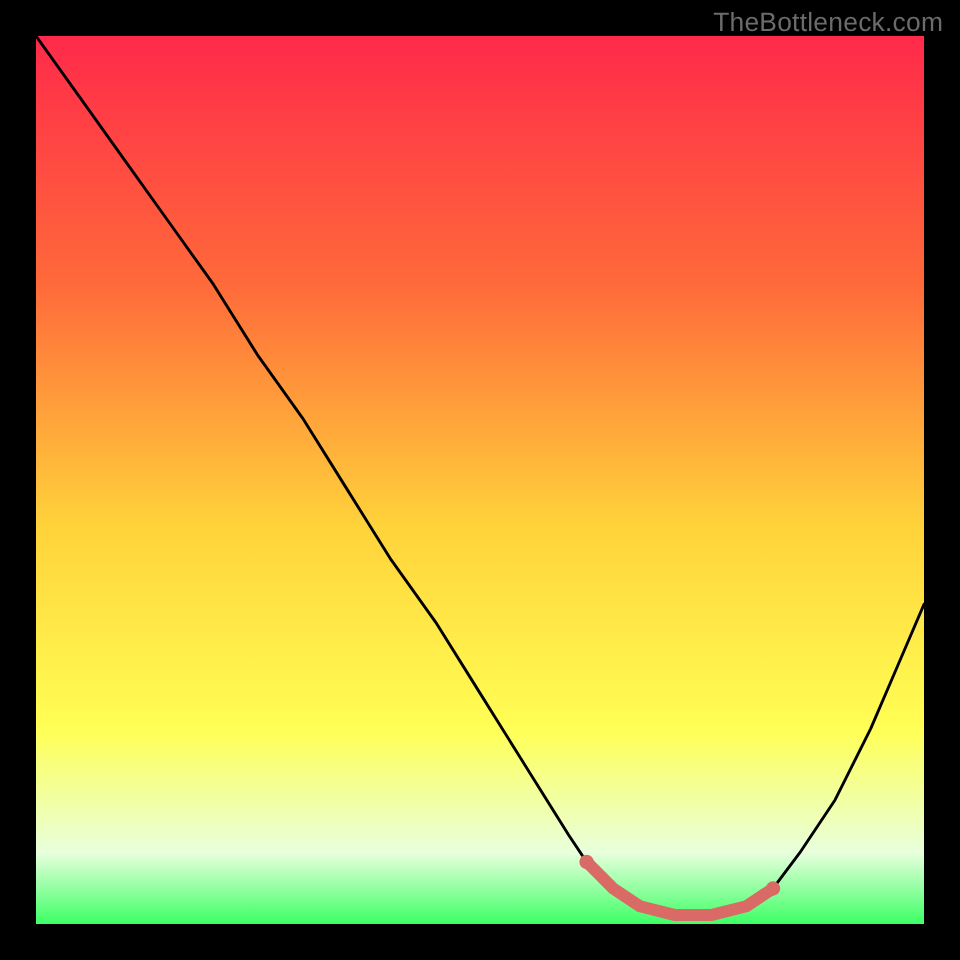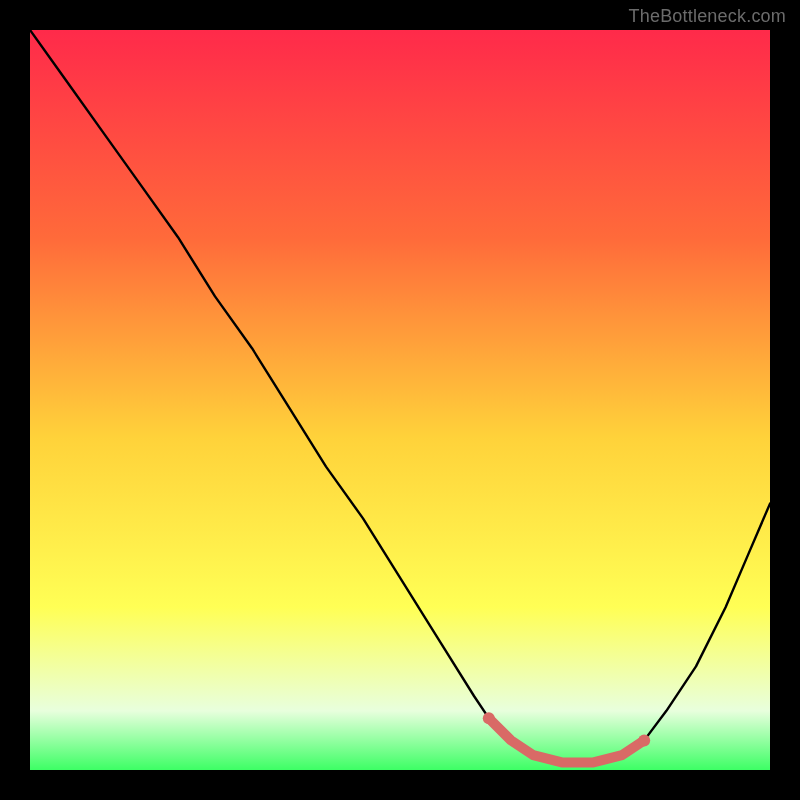--- a/index.html
+++ b/index.html
@@ -24,21 +24,21 @@
     left: 0;
     top: 0;
     width: 740px;
     height: 740px;
   }
   .watermark {
     position: absolute;
     top: 6px;
     right: 14px;
     color: #6b6b6b;
-    font-size: 18px;
+    font-size: 22px;
     font-weight: 500;
     letter-spacing: 0.2px;
     user-select: none;
   }
   svg {
     display: block;
   }
 </style>
 </head>
 <body>

